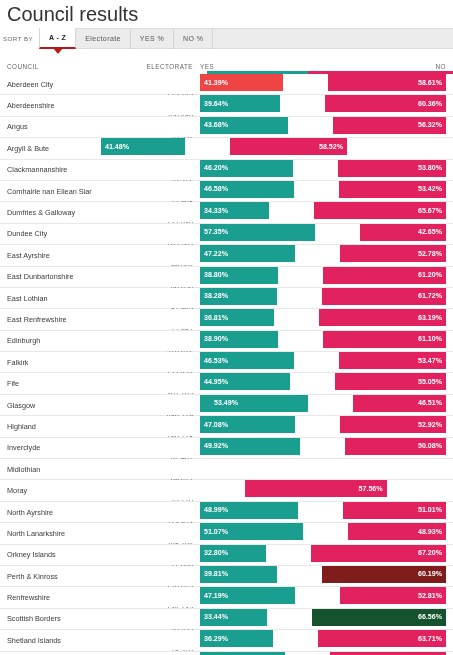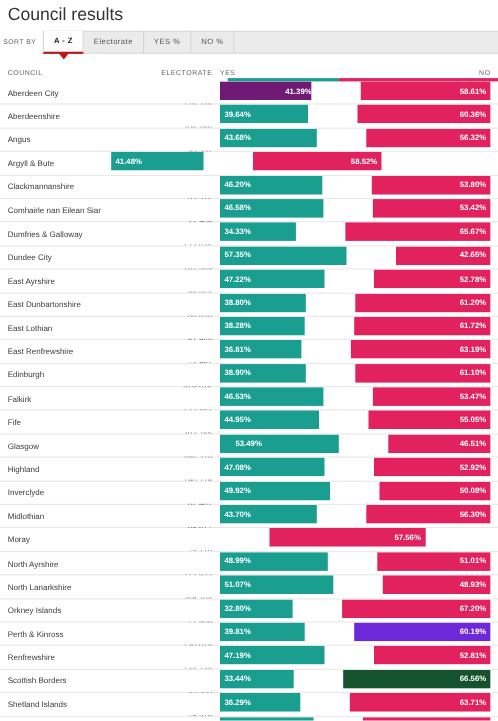--- a/index.html
+++ b/index.html
@@ -8,21 +8,21 @@
     margin: 0; padding: 0;
     width: 453px; height: 655px;
     background: #ffffff;
     font-family: "Liberation Sans", sans-serif;
     overflow: hidden;
   }
   #app { position: relative; width: 453px; height: 655px; }
 
   
   .page-title {
-    font-size: 16px;
+    font-size: 20px;
     color: #333333;
     padding: 5px 0 0 7px;
     line-height: 18px;
     font-weight: 400;
   }
 
   
   .sortbar {
     position: relative;
     height: 21px;
@@ -202,21 +202,21 @@
         <div class="s-yes"></div>
         <div class="s-no"></div>
       </div>
     </div>
     <div class="rows" id="rows">
         <div class="row">
           <div class="col-council">Aberdeen City</div>
           <div class="col-electorate">175,745</div>
           <div class="col-bar">
             <div class="bar">
-              <div class="bar-yes" style="width: 41.39%; background: #701a75; justify-content: flex-end;">
+              <div class="bar-yes" style="width: 41.39%; background: #ef4444;">
                 <span>41.39%</span>
               </div>
               <div class="bar-no" style="width: 58.61%; background: rgb(226, 33, 95);">
                 <span>58.61%</span>
               </div>
             </div>
           </div>
         </div>
         <div class="row">
           <div class="col-council">Aberdeenshire</div>
@@ -451,30 +451,20 @@
               </div>
               <div class="bar-no" style="width: 50.08%; background: rgb(226, 33, 95);">
                 <span>50.08%</span>
               </div>
             </div>
           </div>
         </div>
         <div class="row">
           <div class="col-council">Midlothian</div>
           <div class="col-electorate">69,617</div>
-          <div class="col-bar">
-            <div class="bar">
-              <div class="bar-yes" style="width: 43.7%; background: rgb(26, 158, 143);">
-                <span>43.70%</span>
-              </div>
-              <div class="bar-no" style="width: 56.3%; background: rgb(226, 33, 95);">
-                <span>56.30%</span>
-              </div>
-            </div>
-          </div>
         </div>
         <div class="row">
           <div class="col-council">Moray</div>
           <div class="col-electorate">75,170</div>
           <div class="col-bar">
             <div class="bar">
               <div class="bar-no" style="width: 57.56%; background: rgb(226, 33, 95);">
                 <span>57.56%</span>
               </div>
             </div>
@@ -523,21 +513,21 @@
           </div>
         </div>
         <div class="row">
           <div class="col-council">Perth &amp; Kinross</div>
           <div class="col-electorate">120,015</div>
           <div class="col-bar">
             <div class="bar">
               <div class="bar-yes" style="width: 39.81%; background: rgb(26, 158, 143);">
                 <span>39.81%</span>
               </div>
-              <div class="bar-no" style="width: 60.19%; background: #6d28d9; padding-left: 39px;">
+              <div class="bar-no" style="width: 60.19%; background: #7f1d1d; padding-left: 39px;">
                 <span>60.19%</span>
               </div>
             </div>
           </div>
         </div>
         <div class="row">
           <div class="col-council">Renfrewshire</div>
           <div class="col-electorate">134,735</div>
           <div class="col-bar">
             <div class="bar">

